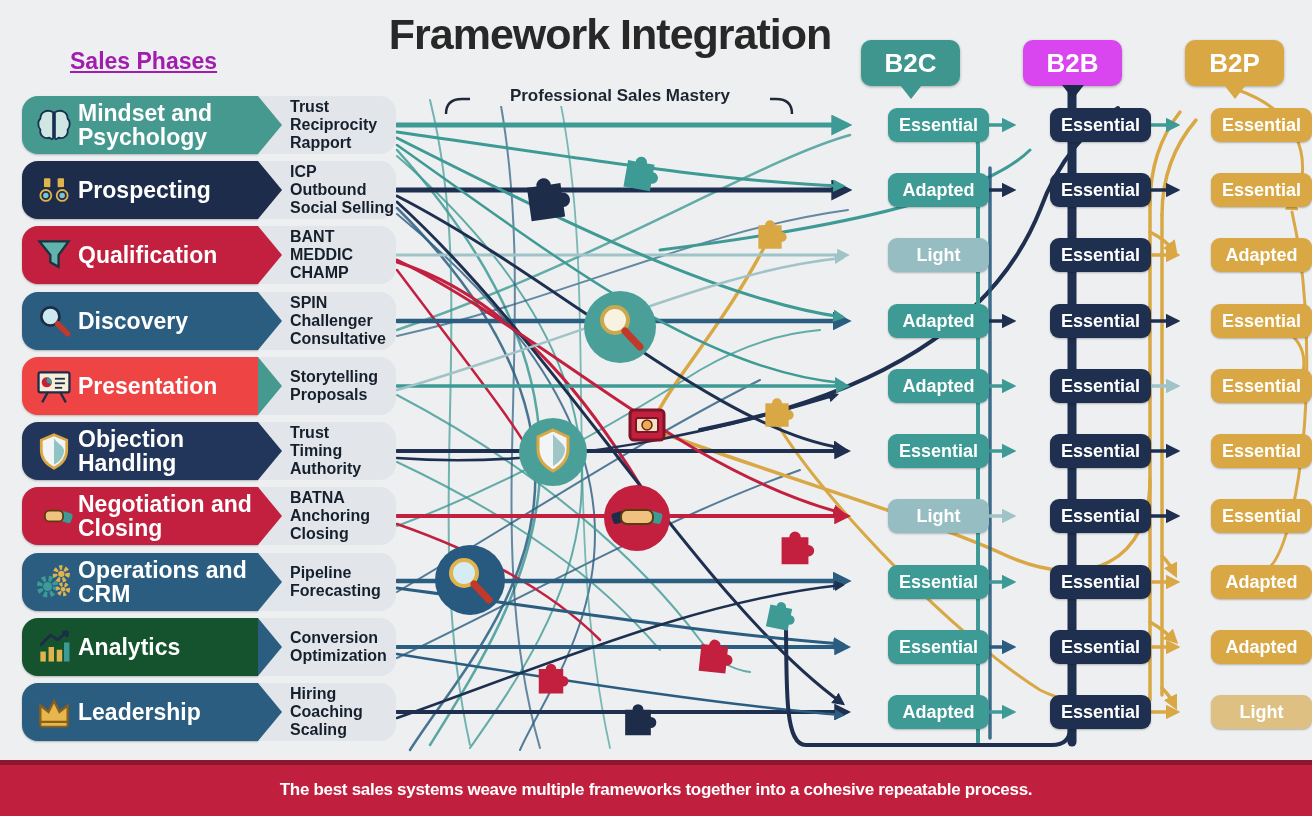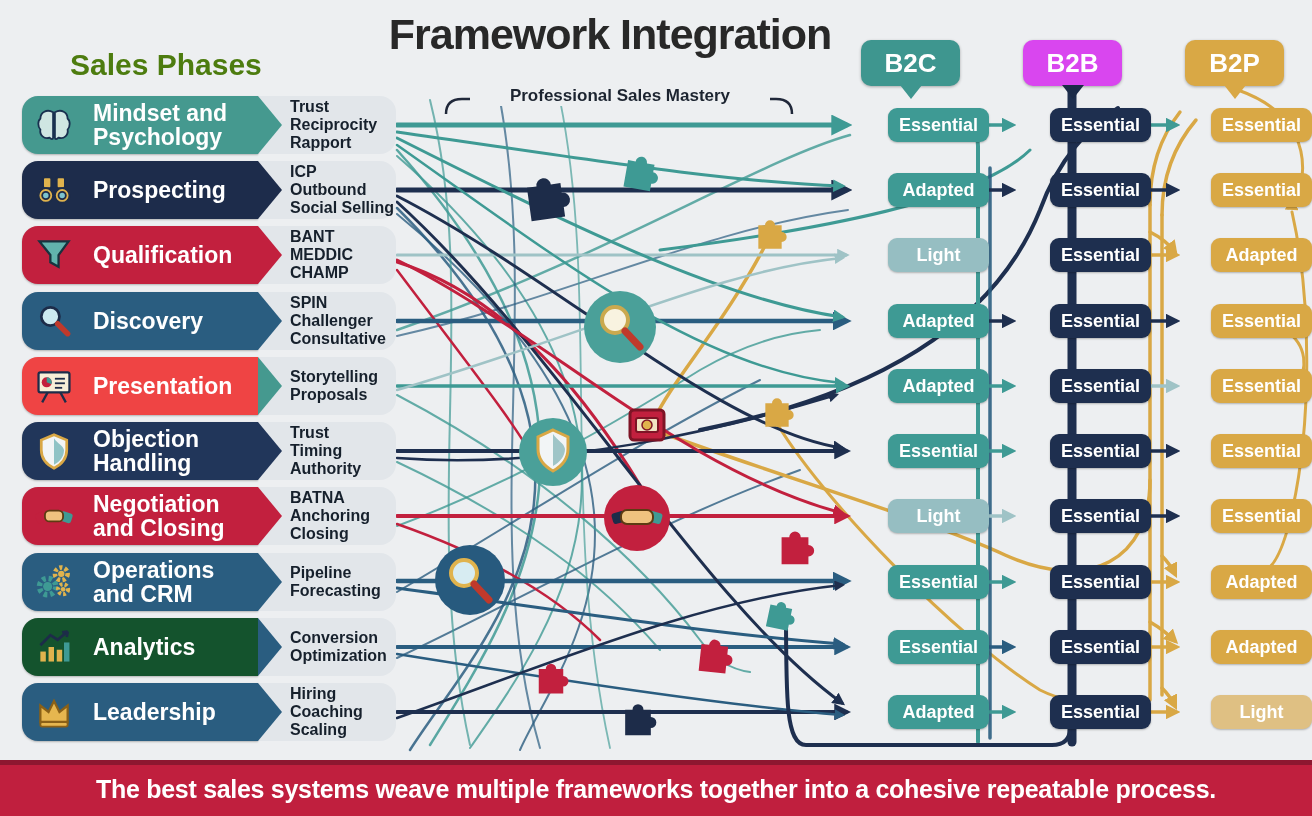--- a/index.html
+++ b/index.html
@@ -1,48 +1,48 @@
 <!DOCTYPE html>
 <html><head>
 <meta charset="utf-8">
 <style>
   html,body{margin:0;padding:0;background:#dfe2e6;}
   #canvas{position:relative;width:1312px;height:816px;background:#edeff1;overflow:hidden;
     font-family:"Liberation Sans","DejaVu Sans",sans-serif;}
   #tangle{position:absolute;left:0;top:0;z-index:1;}
   .title{position:absolute;left:330px;top:10px;width:560px;text-align:center;z-index:4;
     font-size:43px;font-weight:bold;letter-spacing:-1px;color:#282828;}
-  .sales-phases{position:absolute;left:70px;top:48px;z-index:4;font-size:30px;font-weight:bold;color:#4d7c0f;}
+  .sales-phases{position:absolute;left:70px;top:48px;z-index:4;font-size:23px;font-weight:bold;color:#a21caf;text-decoration:underline;}
   .bracket-label{position:absolute;left:470px;top:86px;width:300px;text-align:center;z-index:4;
     font-size:17px;font-weight:bold;color:#1c2430;background:#edeff1;}
   #phase-rows,#headers,#badges{position:absolute;left:0;top:0;z-index:3;}
   .phase-row{position:absolute;left:0;width:400px;height:58px;}
   .phase-bar{position:absolute;left:22px;top:0;width:236px;height:58px;border-radius:16px 0 0 16px;
-    display:flex;align-items:center;gap:19px;padding-left:12px;box-sizing:border-box;
+    display:flex;align-items:center;gap:4px;padding-left:12px;box-sizing:border-box;
     box-shadow:0 1px 2px rgba(0,0,0,.25);}
   .phase-icon{width:40px;height:40px;flex:0 0 40px;}
   .phase-label{color:#fff;font-size:23px;font-weight:bold;line-height:1.05;}
   .phase-tags{position:absolute;left:256px;top:0;width:140px;height:58px;background:#e2e6ea;
     border-radius:4px 16px 16px 4px;display:flex;flex-direction:column;justify-content:center;
     padding-left:34px;box-sizing:border-box;
     clip-path:polygon(26px 50%,0 0,100% 0,100% 100%,0 100%);}
   .tag-line{font-size:16px;font-weight:bold;color:#16202c;line-height:1.13;}
   .phase-tip{position:absolute;left:258px;top:0;width:0;height:0;
     border-top:29px solid transparent;border-bottom:29px solid transparent;border-left:24px solid #000;}
   .col-header{position:absolute;top:40px;width:99px;height:46px;border-radius:10px;z-index:3;
     display:flex;align-items:center;justify-content:center;color:#fff;font-size:26px;font-weight:bold;
     box-shadow:0 1px 3px rgba(0,0,0,.3);}
   .col-header .ptr{position:absolute;top:45px;left:50%;margin-left:-11px;width:0;height:0;
     border-left:11px solid transparent;border-right:11px solid transparent;border-top:14px solid #000;}
   .badge{position:absolute;width:101px;height:34px;border-radius:9px;z-index:3;
     display:flex;align-items:center;justify-content:center;color:#fff;font-size:18px;font-weight:bold;
     box-shadow:0 1px 2px rgba(0,0,0,.25);margin-left:28px;}
   .footer{position:absolute;left:0;top:760px;width:1312px;height:56px;background:#c01f3e;
     border-top:5px solid #8d1730;box-sizing:border-box;z-index:5;text-align:center;}
-  .footer span{display:inline-block;line-height:49px;color:#fff;font-size:25px;font-weight:bold;letter-spacing:-0.3px;}
+  .footer span{display:inline-block;line-height:49px;color:#fff;font-size:17px;font-weight:bold;letter-spacing:-0.3px;}
 </style>
 </head>
 <body>
 
 <div id="canvas">
 
   <svg id="tangle" width="1312" height="816">
     <defs>
       <marker id="ah-teal" viewBox="0 0 10 10" refX="7" refY="5" markerWidth="4.2" markerHeight="4.2" orient="auto-start-reverse">
           <path d="M0,0 L10,5 L0,10 z" fill="#3e9a94"></path>

